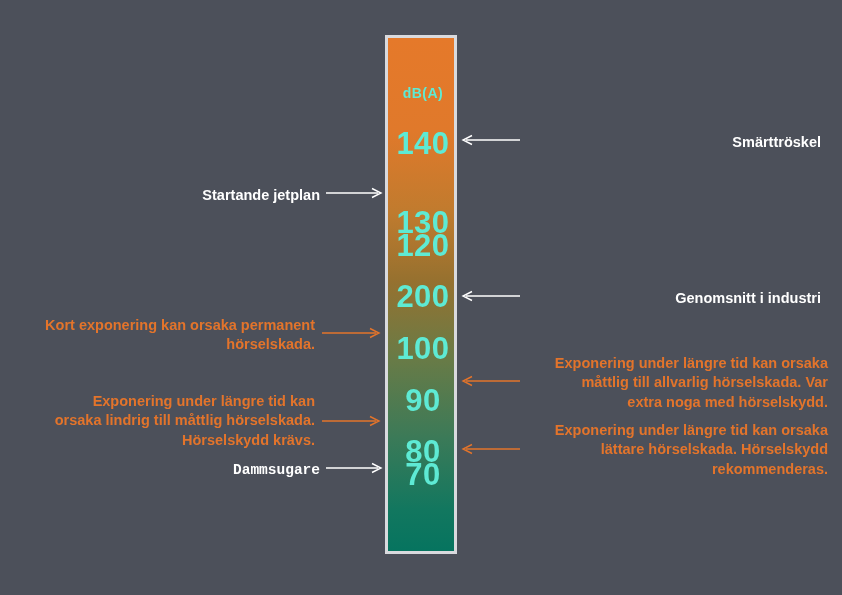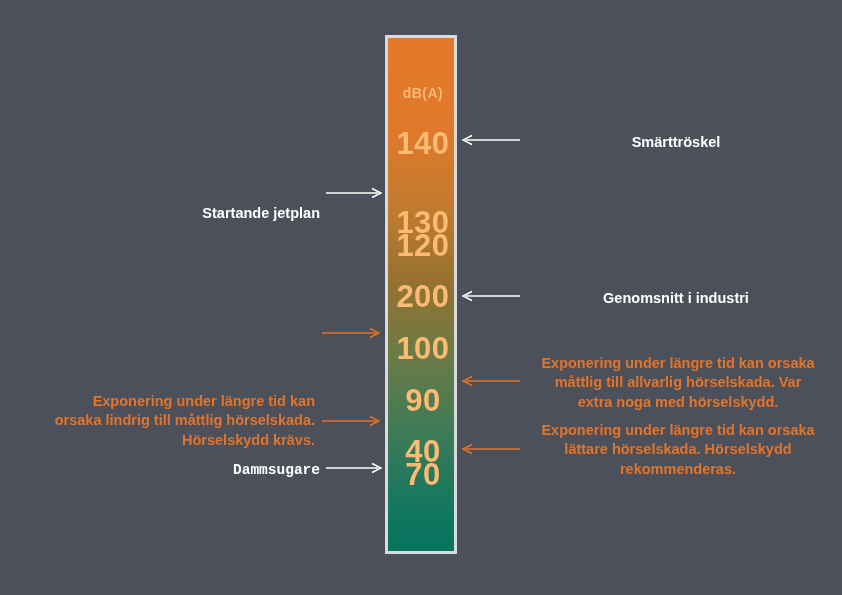--- a/index.html
+++ b/index.html
@@ -42,21 +42,21 @@
         #12775f 92%,
         #06745f 100%);
   }
 
   
   .bar-label {
     position: absolute;
     left: 385px;
     width: 76px;
     text-align: center;
-    color: #fdba74;
+    color: #5eead4;
     font-weight: bold;
     letter-spacing: 0.5px;
     line-height: 1;
   }
 
   .bar-label.unit {
     font-size: 14px;
   }
 
   .bar-label.num {
@@ -70,21 +70,21 @@
     font-size: 14.5px;
     font-weight: bold;
     white-space: pre-line;
   }
 
   .ann.left {
     text-align: right;
   }
 
   .ann.right {
-    text-align: center;
+    text-align: right;
   }
 
   .ann.white { color: #ffffff; }
   .ann.orange { color: #e3742b; }
 
   
   .arrow {
     position: absolute;
     height: 12px;
     pointer-events: none;
@@ -105,33 +105,35 @@
   <div class="bar-label num" style="top:179px;margin-top:28px;">130</div>
 
   <div class="bar-label num" style="top:230px;">120</div>
 
   <div class="bar-label num" style="top:281px;">200</div>
 
   <div class="bar-label num" style="top:333px;">100</div>
 
   <div class="bar-label num" style="top:385px;">90</div>
 
-  <div class="bar-label num" style="top:436px;">40</div>
+  <div class="bar-label num" style="top:436px;">80</div>
 
   <div class="bar-label num" style="top:459px;">70</div>
 
-  <div class="ann left white" style="left:60px; top:204px; width:260px;">Startande jetplan</div>
+  <div class="ann left white" style="left:60px; top:186px; width:260px;">Startande jetplan</div>
 
   <div class="arrow" style="left:326px; top:187px; width:56px;">
     <svg width="56" height="12" viewBox="0 0 56 12">
       <line x1="0" y1="6" x2="52" y2="6" stroke="#ffffff" stroke-width="1.4"></line>
       <polyline points="46,1.5 55,6 46,10.5" fill="none" stroke="#ffffff" stroke-width="1.4"></polyline>
     </svg>
   </div>
 
+  <div class="ann left orange" style="left:30px; top:316px; width:285px;">Kort exponering kan orsaka permanent
+hörselskada.</div>
 
   <div class="arrow" style="left:322px; top:327px; width:58px;">
     <svg width="58" height="12" viewBox="0 0 58 12">
       <line x1="0" y1="6" x2="54" y2="6" stroke="#e3742b" stroke-width="1.4"></line>
       <polyline points="48,1.5 57,6 48,10.5" fill="none" stroke="#e3742b" stroke-width="1.4"></polyline>
     </svg>
   </div>
 
   <div class="ann left orange" style="left:30px; top:392px; width:285px;">Exponering under längre tid kan
 orsaka lindrig till måttlig hörselskada.

